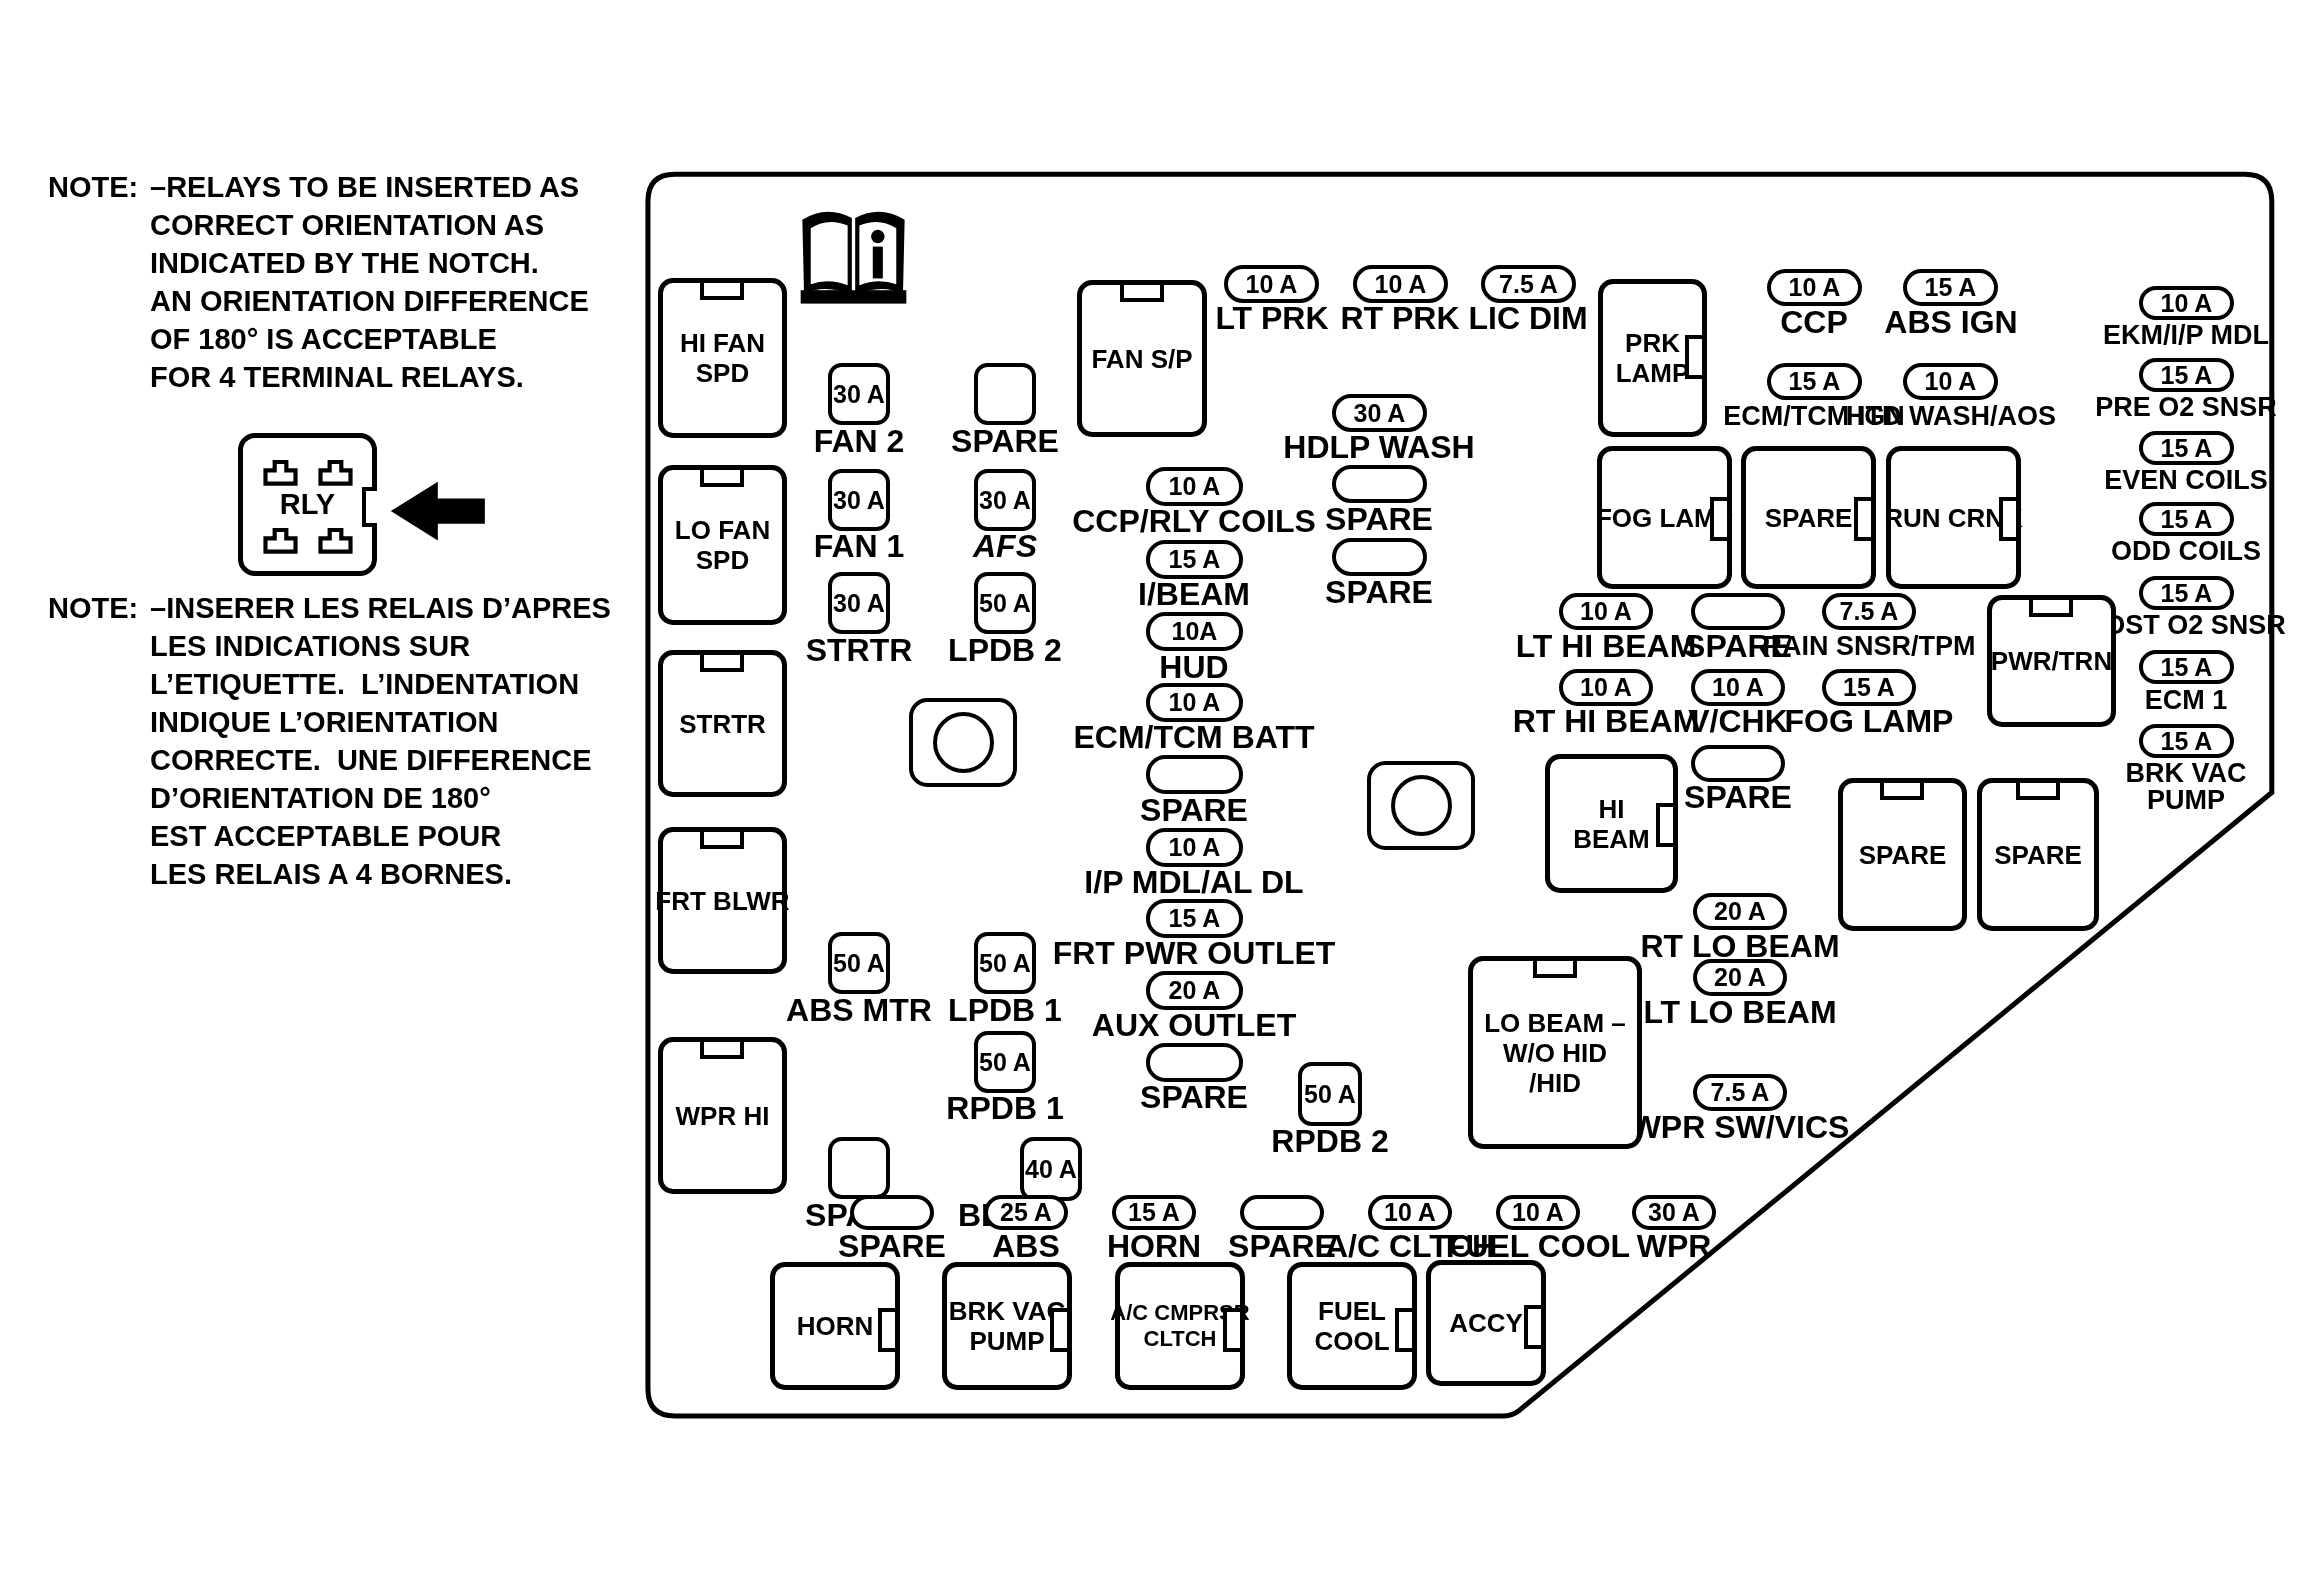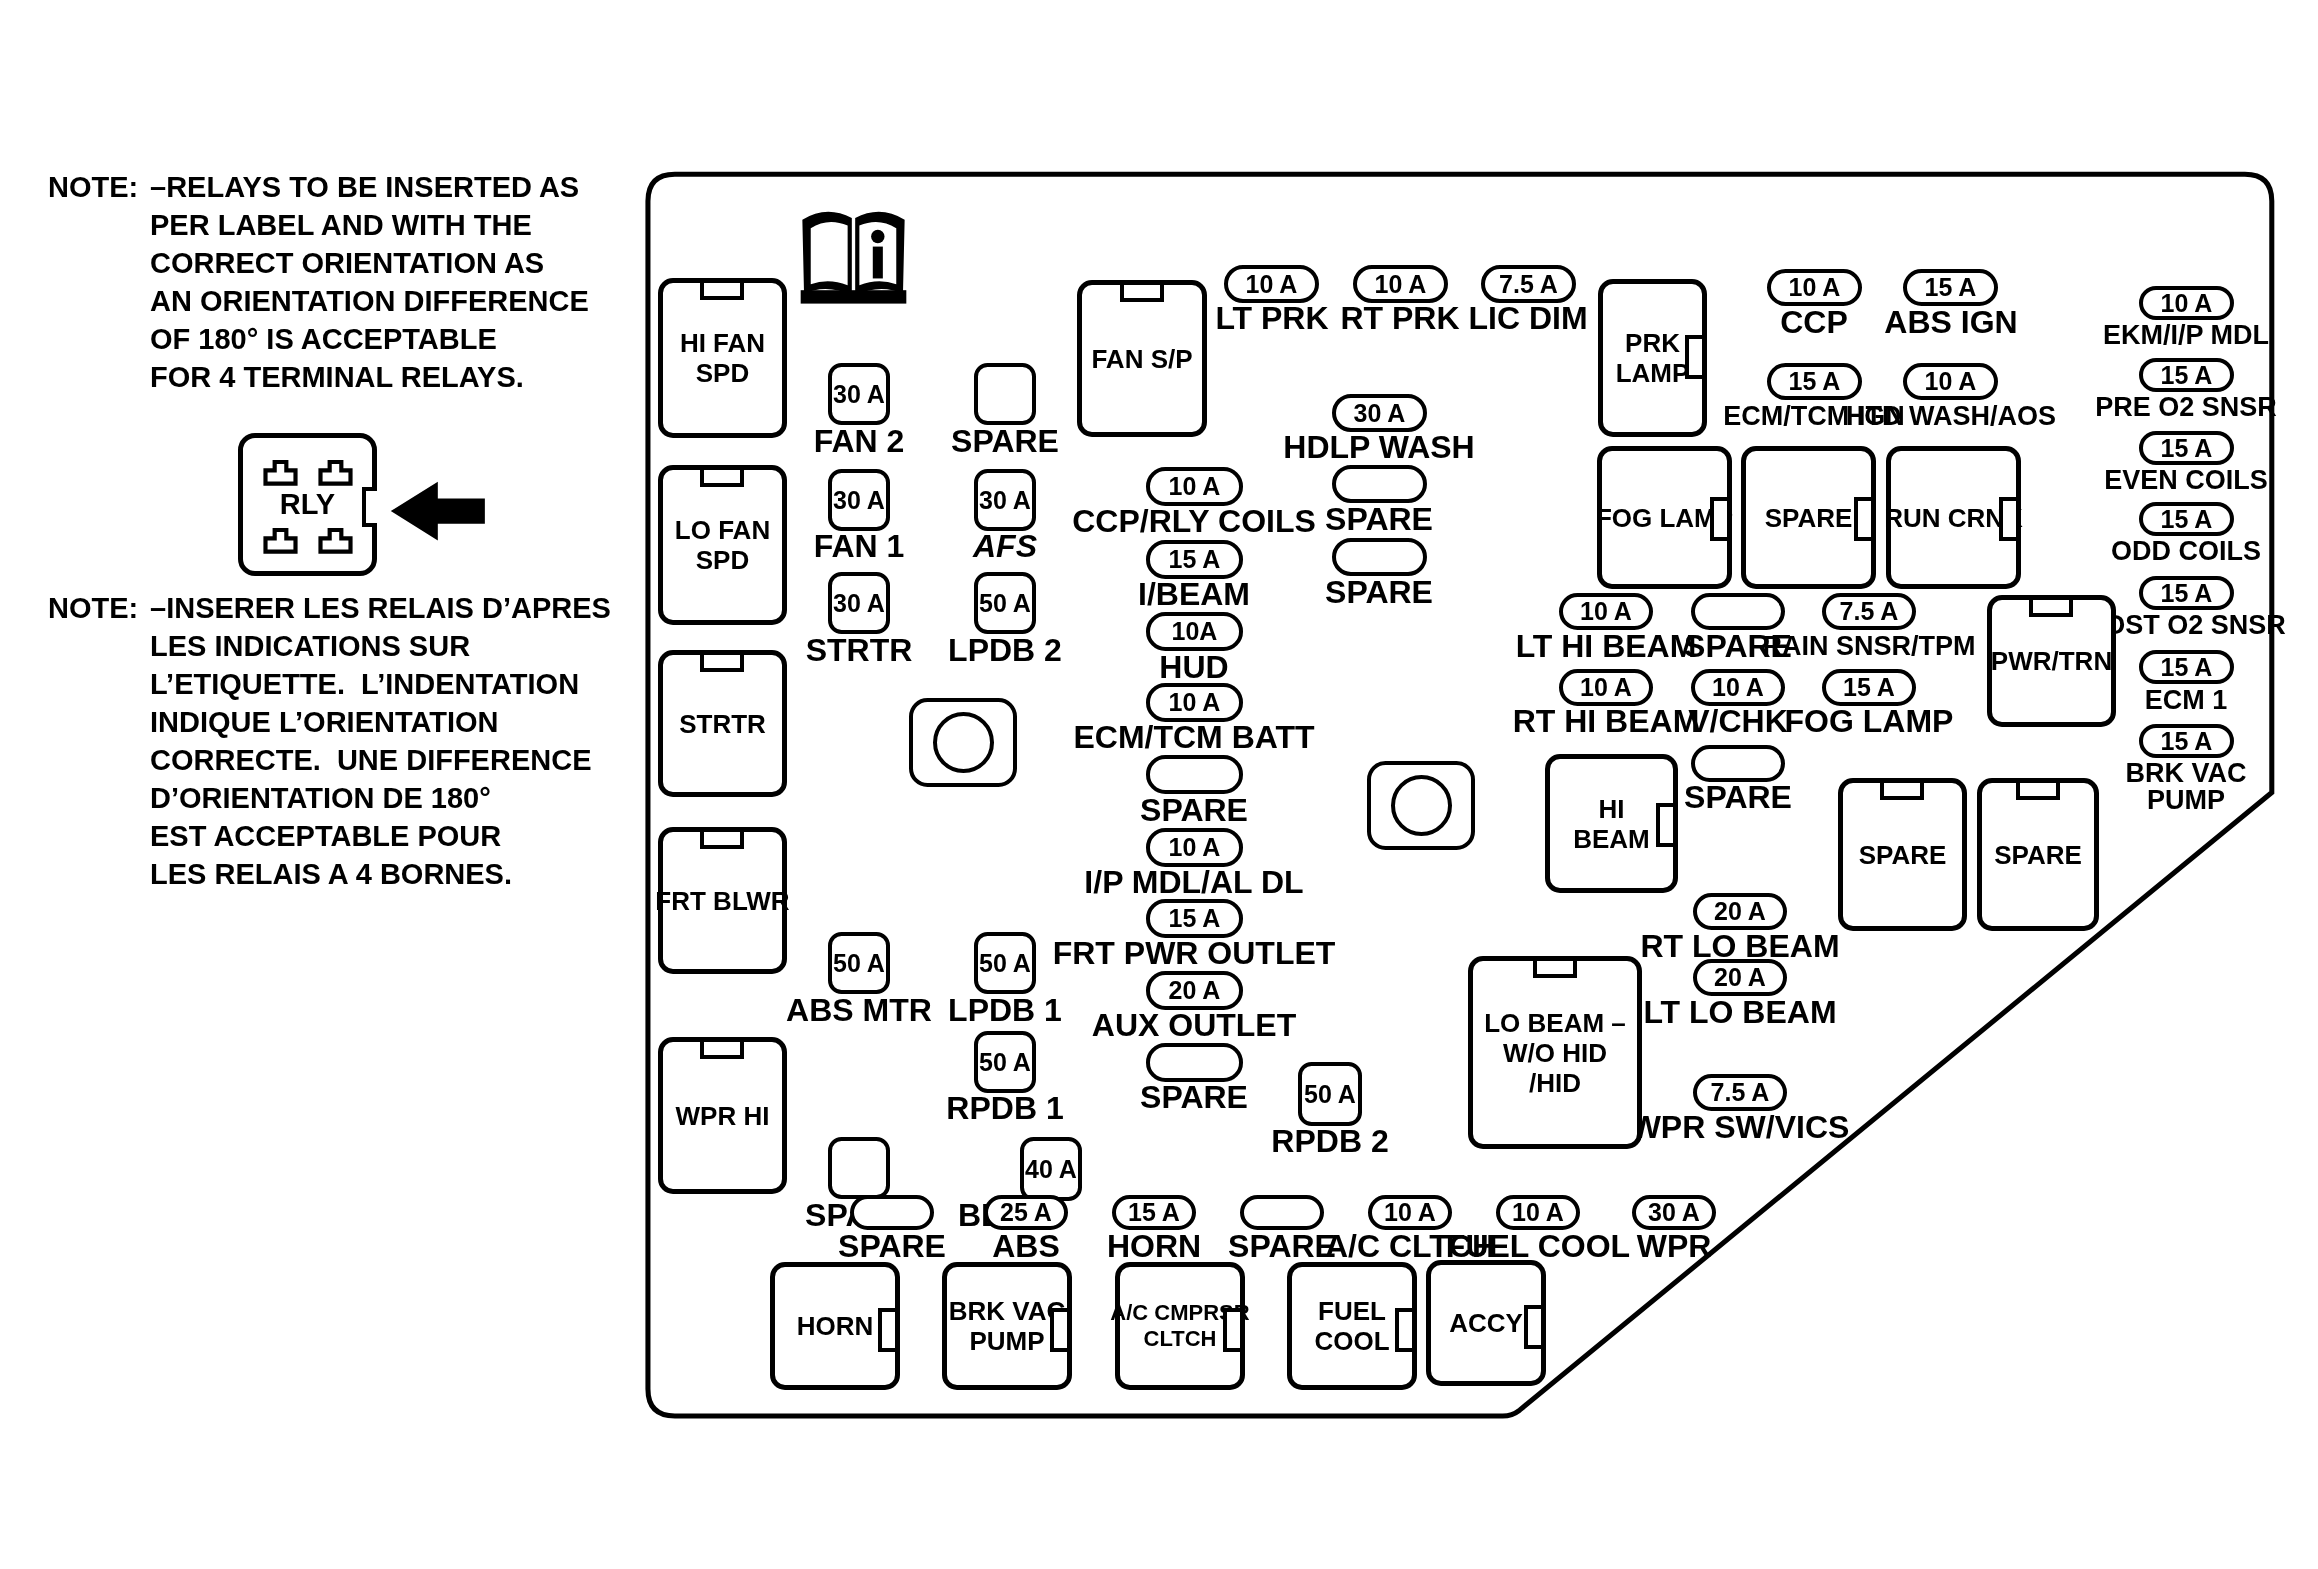--- a/index.html
+++ b/index.html
@@ -48,28 +48,25 @@
 
 <div id="stage">
 
   <div class="note-block" style="left:48px;top:168px;width:555px;">
       <div class="note-row">
         <div class="note-label">NOTE:</div>
         <div class="note-line">–RELAYS TO BE INSERTED AS</div>
       </div>
       <div class="note-row">
         <div class="note-label"></div>
-        <div class="note-line">PER LABEL AND WITH THE</div>
-      </div>
-      <div class="note-row">
-        <div class="note-label"></div>
         <div class="note-line">CORRECT ORIENTATION AS</div>
       </div>
       <div class="note-row">
         <div class="note-label"></div>
+        <div class="note-line">INDICATED BY THE NOTCH.</div>
       </div>
       <div class="note-row">
         <div class="note-label"></div>
         <div class="note-line">AN ORIENTATION DIFFERENCE</div>
       </div>
       <div class="note-row">
         <div class="note-label"></div>
         <div class="note-line">OF 180° IS ACCEPTABLE</div>
       </div>
       <div class="note-row">

